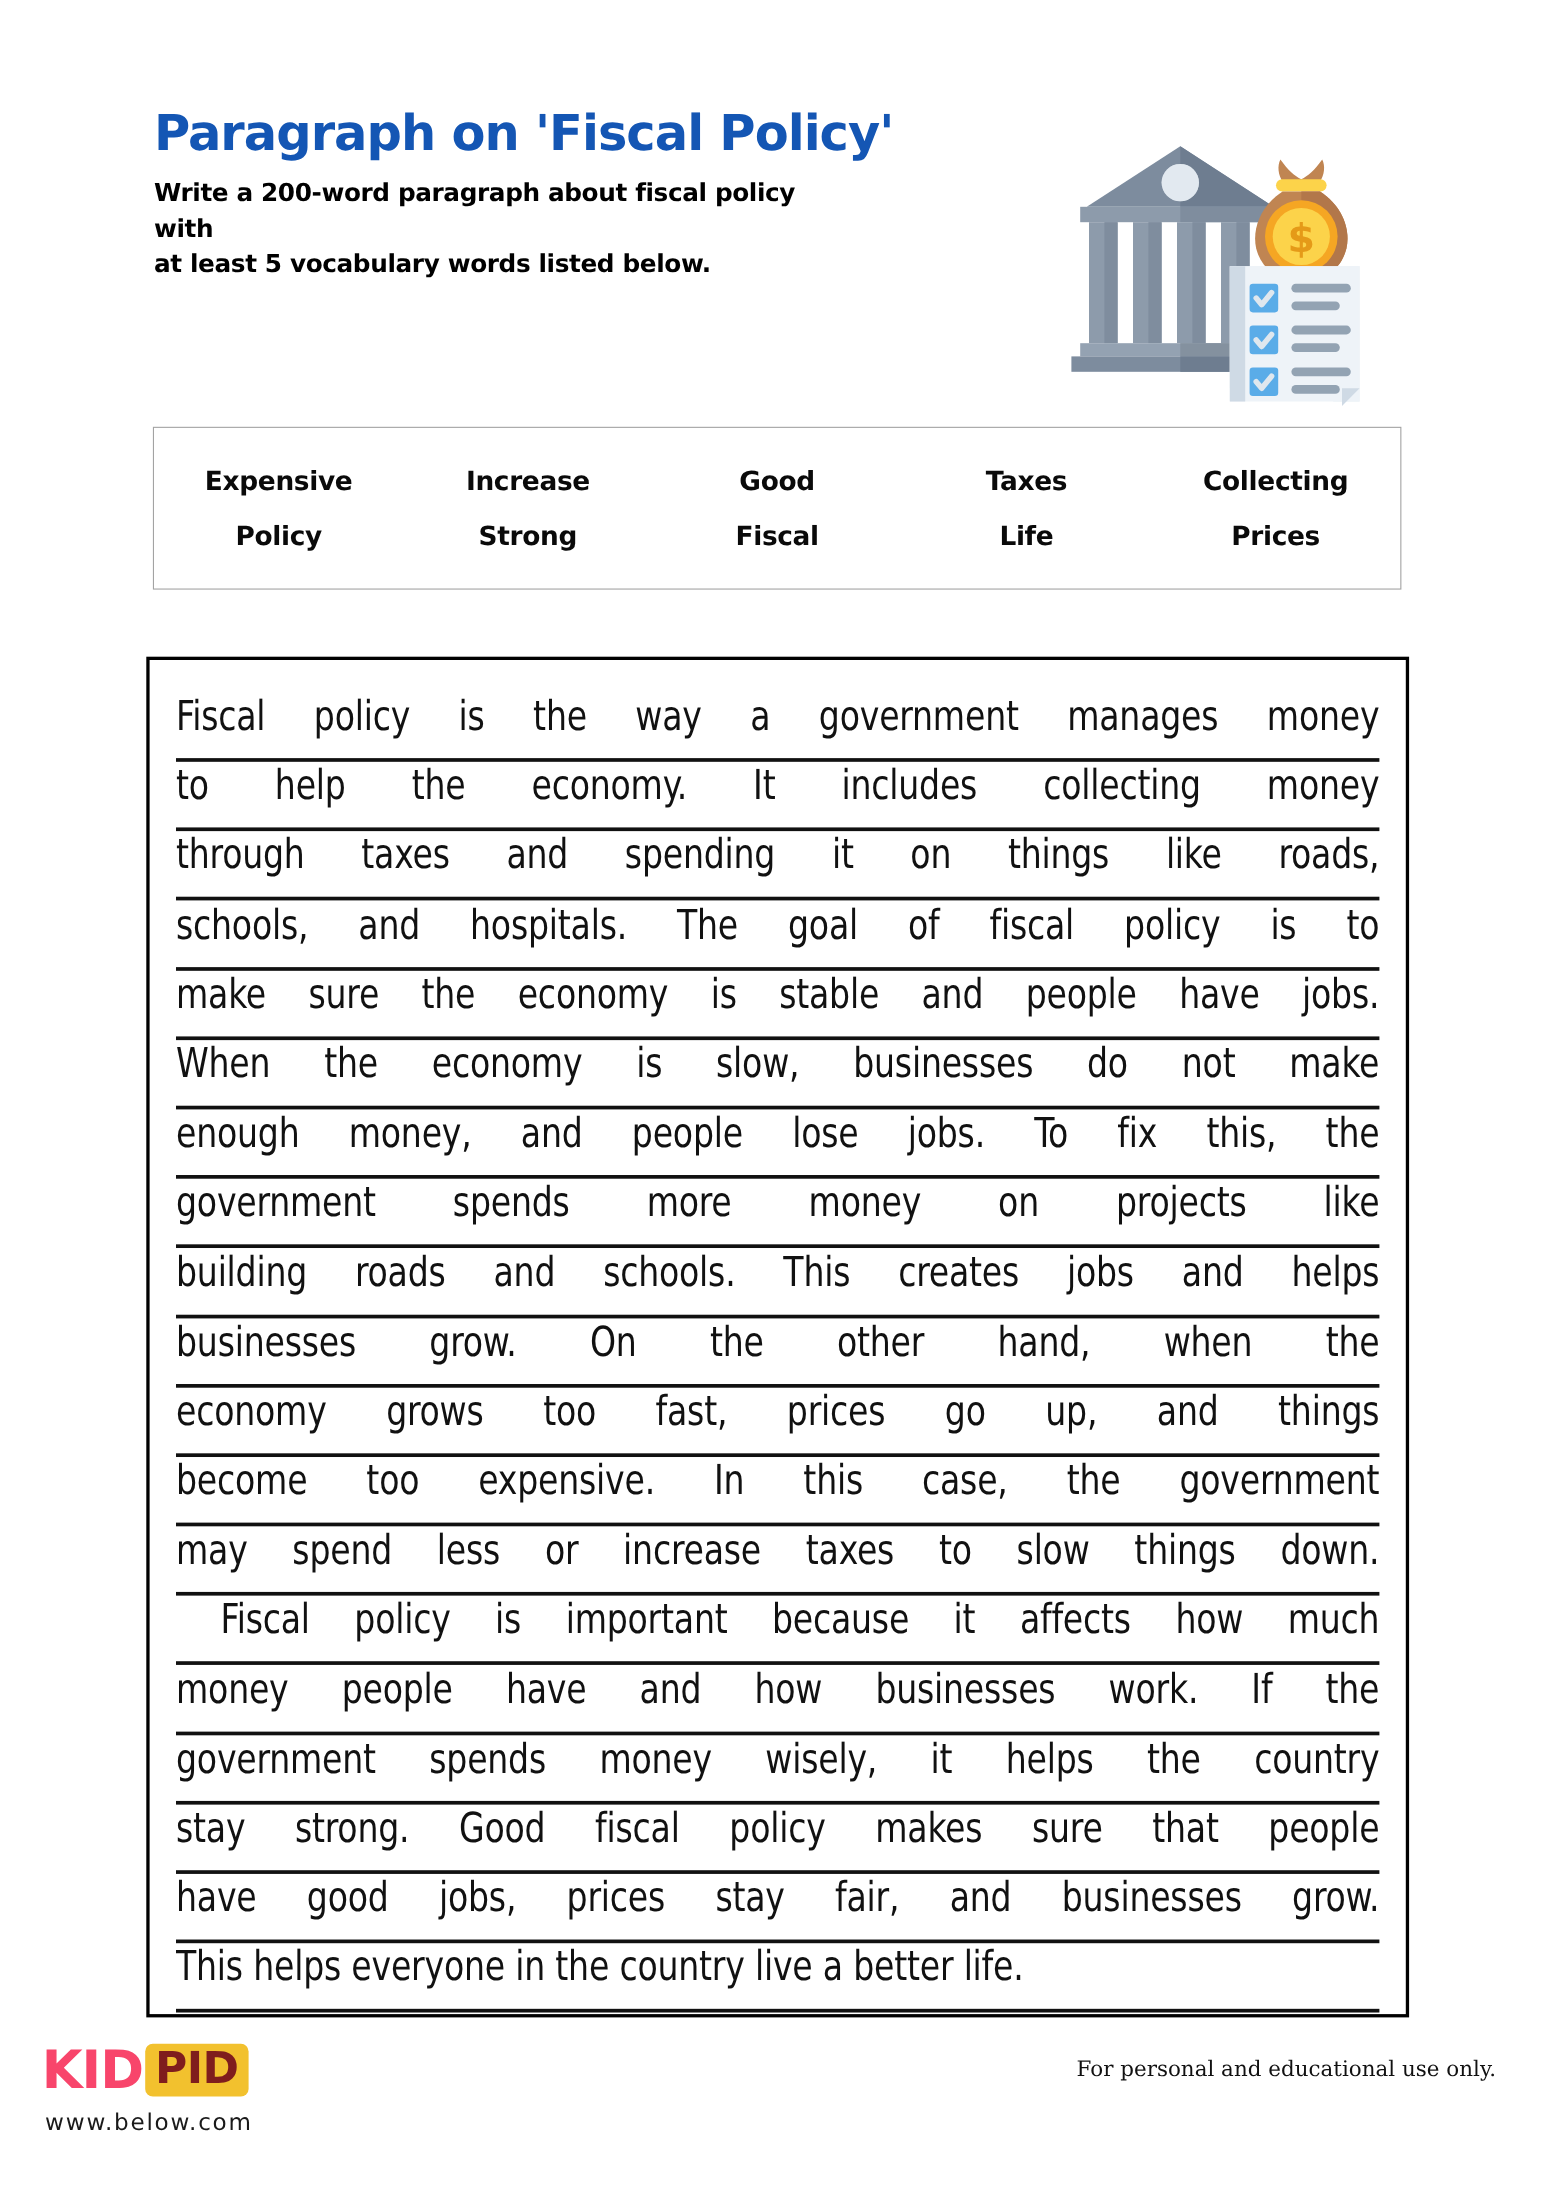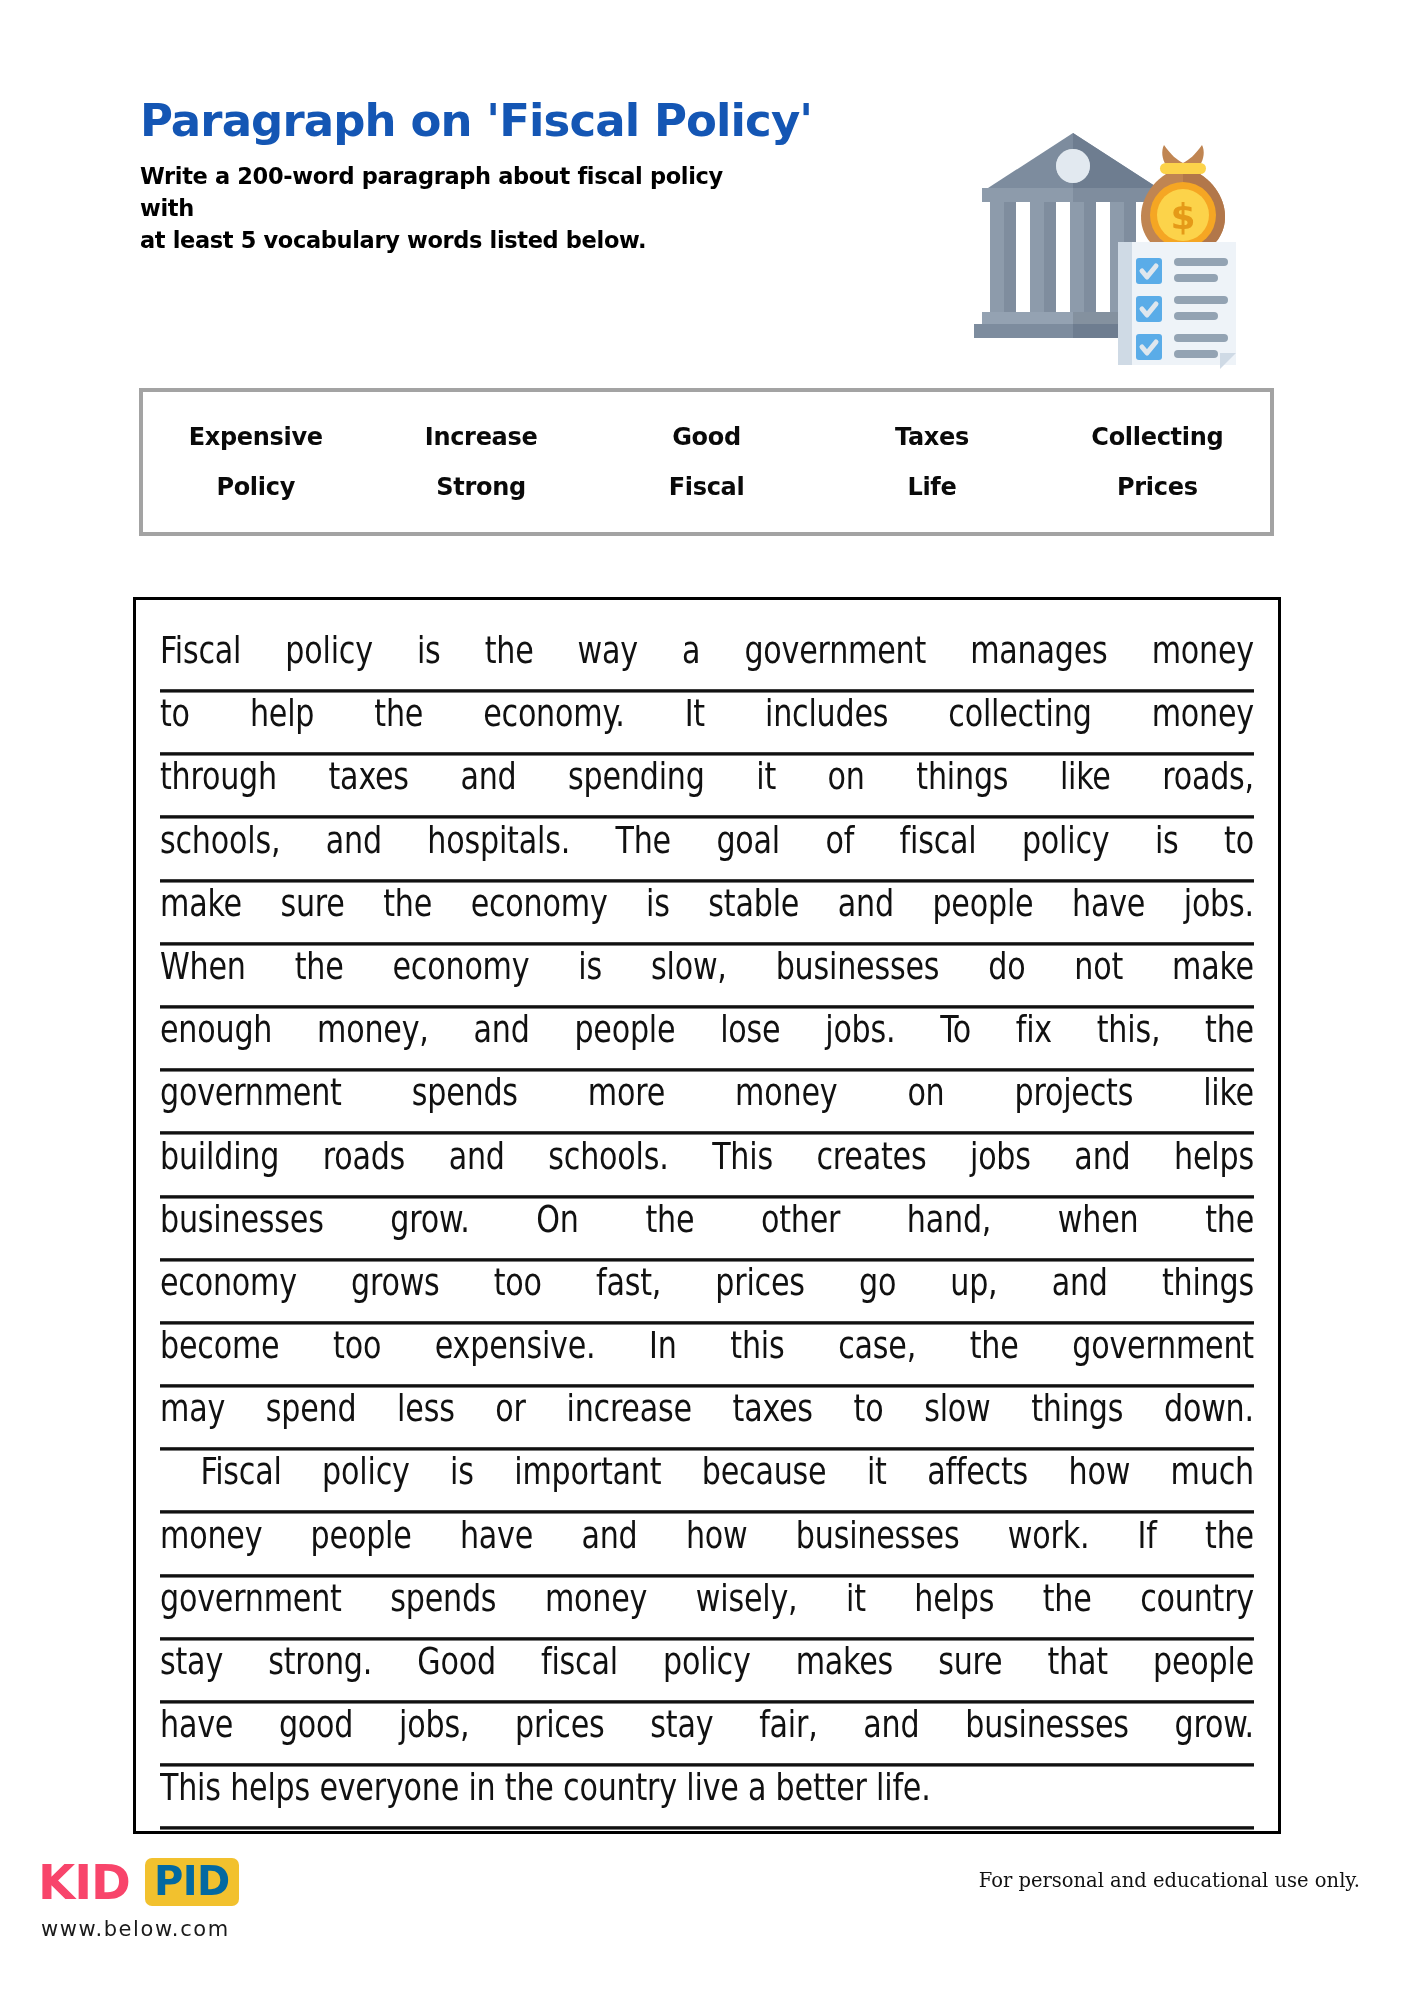--- a/index.html
+++ b/index.html
@@ -70,21 +70,21 @@
   }
   .illustration svg { display: block; width: 100%; height: 100%; }
 
   
   .vocab-box {
     position: absolute;
     left: 139px;
     top: 388px;
     width: 1135px;
     height: 148px;
-    border: 4px solid #a3a3a3;
+    border: 1px solid #a3a3a3;
     background: #ffffff;
     display: flex;
     flex-direction: column;
     justify-content: center;
     padding: 10px 0;
   }
 
   .vocab-row {
     display: flex;
     width: 100%;
@@ -167,27 +167,27 @@
     font-weight: bold;
     color: #f8456b;
     letter-spacing: -1px;
     line-height: 1;
   }
 
   .logo-pid {
     font-family: "DejaVu Sans", sans-serif;
     font-size: 40px;
     font-weight: bold;
-    color: #0369a1;
+    color: #7f1d1d;
     background: #f2c12e;
     border-radius: 7px;
     padding: 3px 9px 5px 9px;
     letter-spacing: -0.5px;
     line-height: 1;
-    margin-left: 15px;
+    margin-left: 2px;
   }
 
   .logo-url {
     margin-top: 9px;
     margin-left: 3px;
     font-family: "DejaVu Sans", sans-serif;
     font-size: 21px;
     font-weight: 400;
     color: #1a1a1a;
     letter-spacing: 1.6px;

